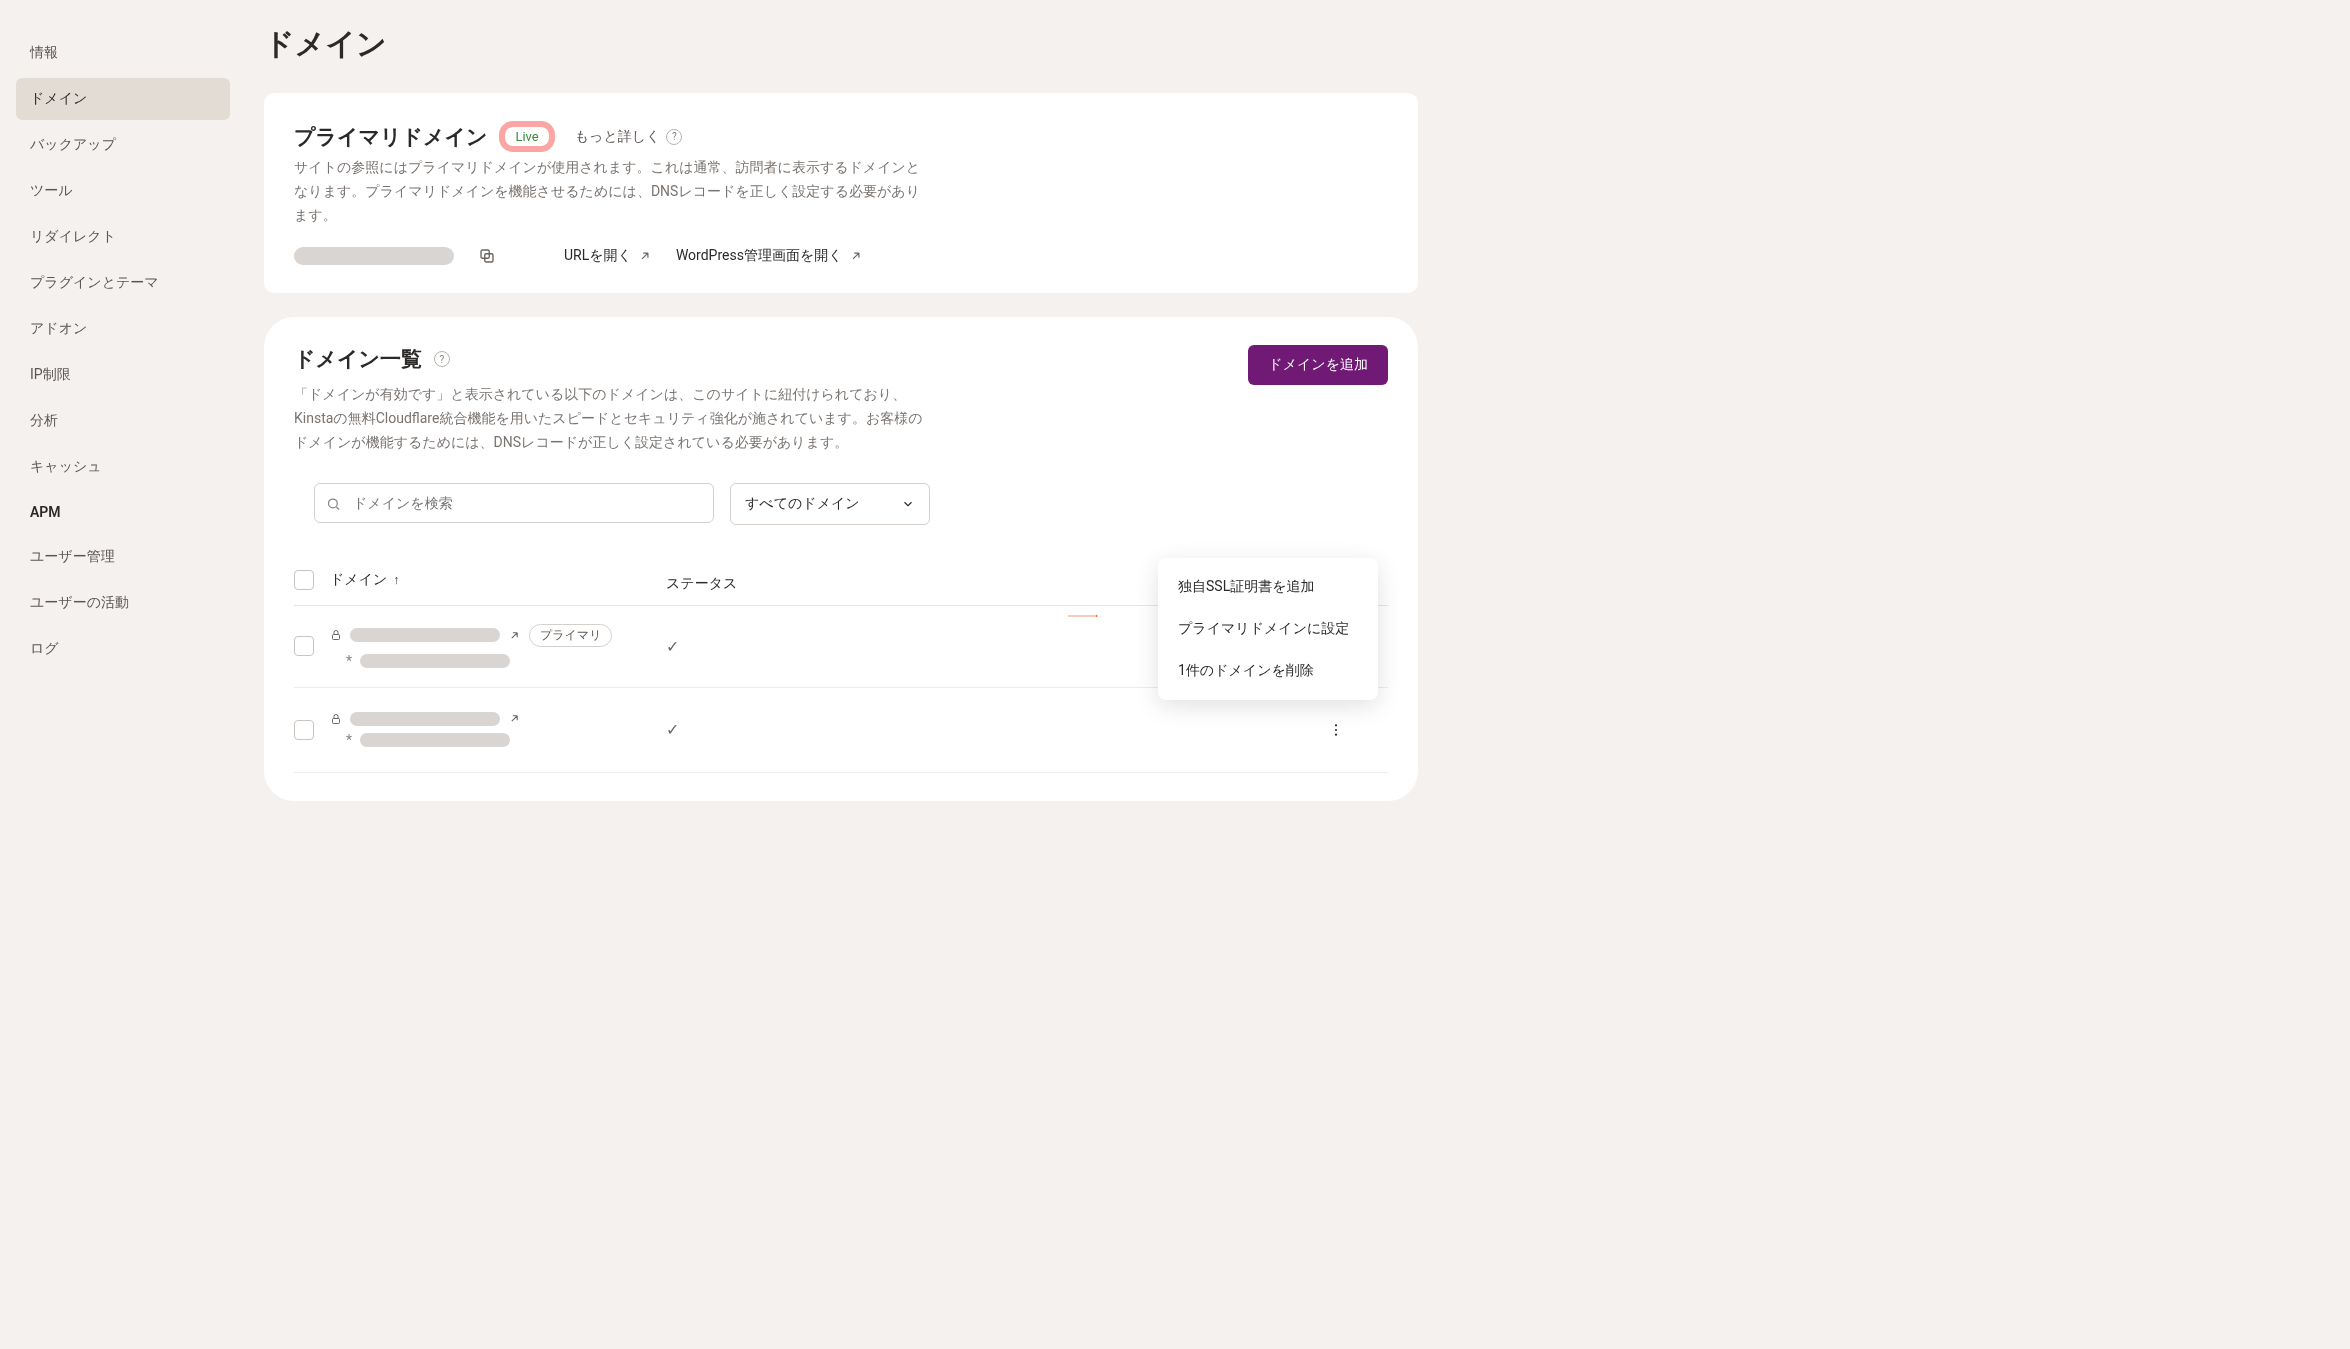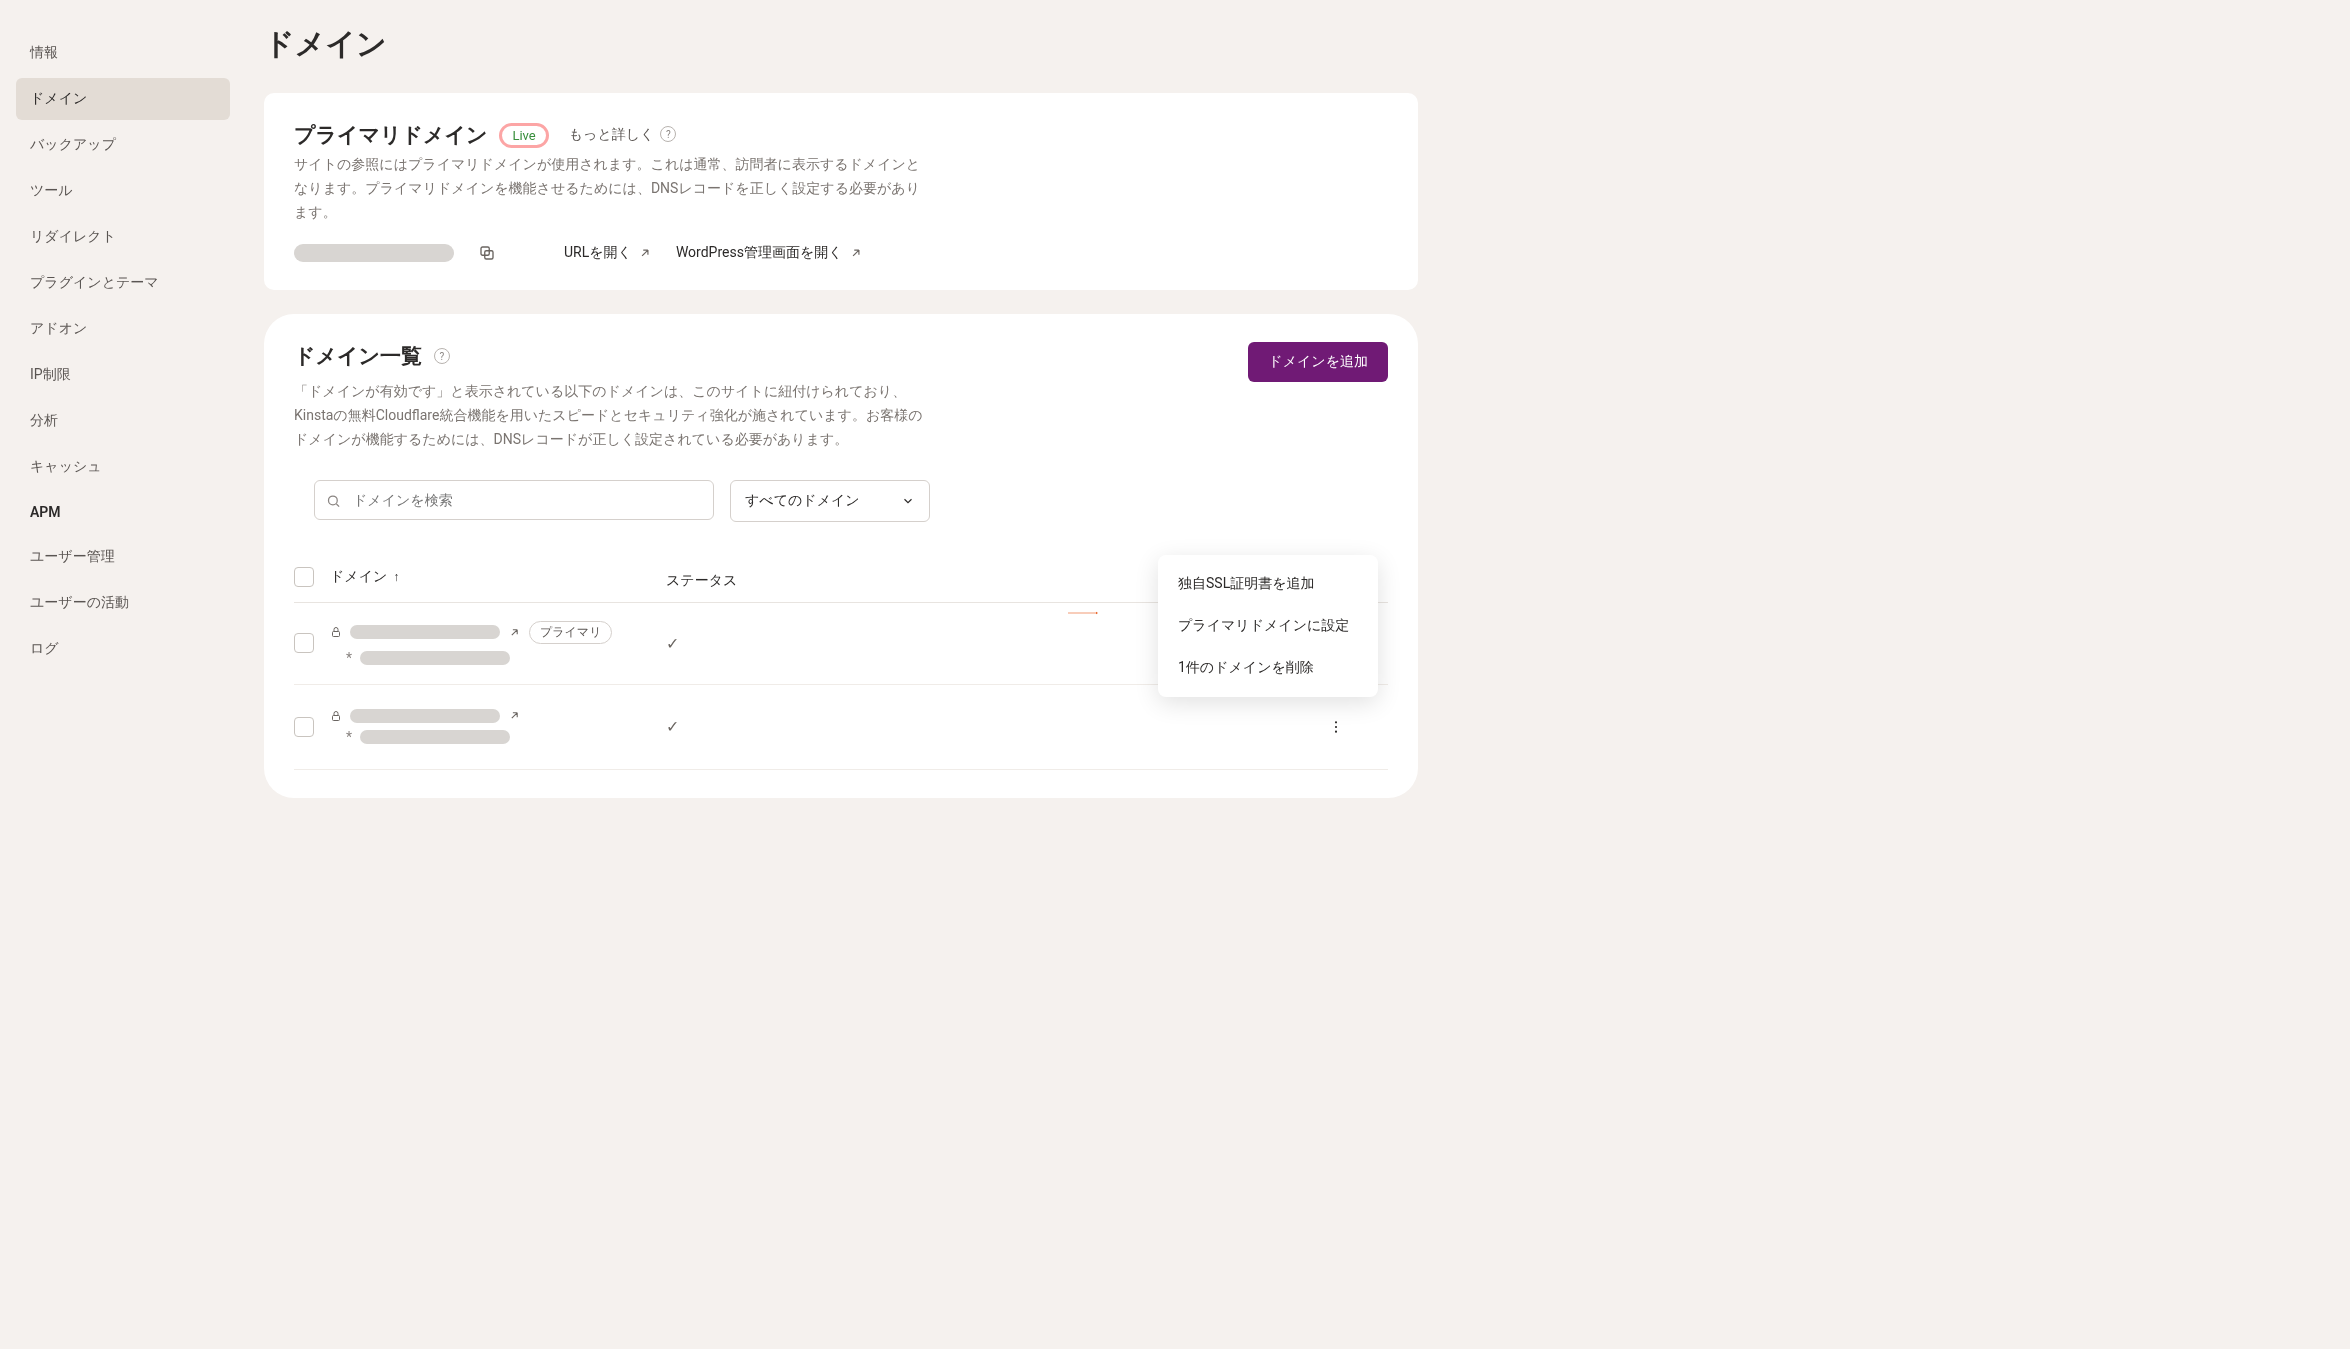--- a/index.html
+++ b/index.html
@@ -50,30 +50,31 @@
     align-items: center;
     gap: 12px;
     margin-bottom: 4px;
   }
   .section-title {
     font-size: 21px;
     font-weight: 600;
     color: #2c2a29;
   }
   .live-badge {
-    border: 3px solid #fca5a5;
+    border: 6px solid #fca5a5;
     color: #388e3c;
     padding: 2px 10px;
     border-radius: 14px;
     font-size: 13px;
   }
   .more-link {
     color: #5a5552;
     font-size: 14px;
     display: inline-flex;
+    align-items: center;
     gap: 6px;
     cursor: pointer;
     margin-left: 8px;
   }
   .help-icon {
     display: inline-flex;
     width: 16px; height: 16px;
     border: 1px solid #b8b3af;
     border-radius: 50%;
     align-items: center;

